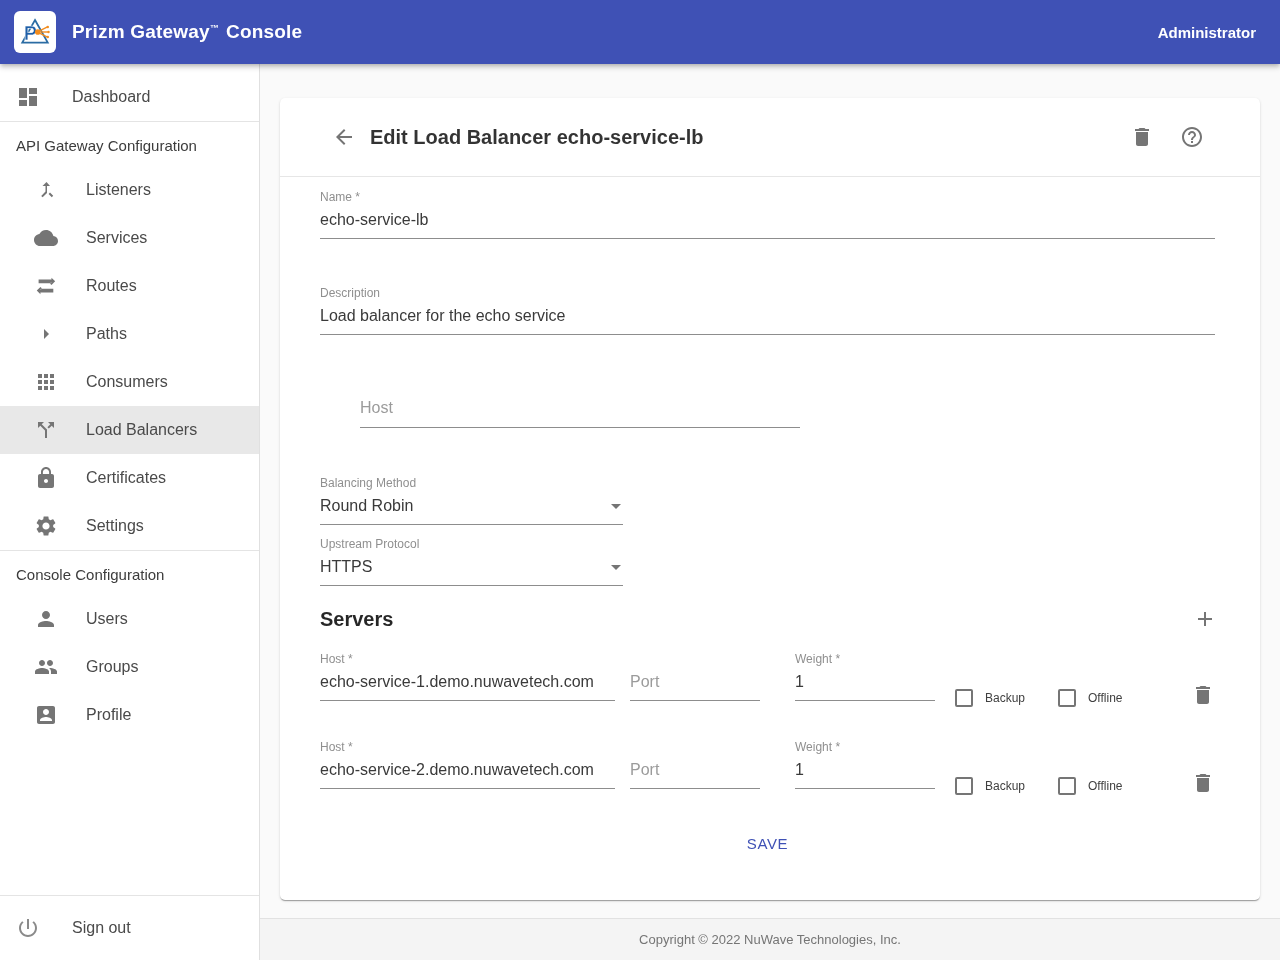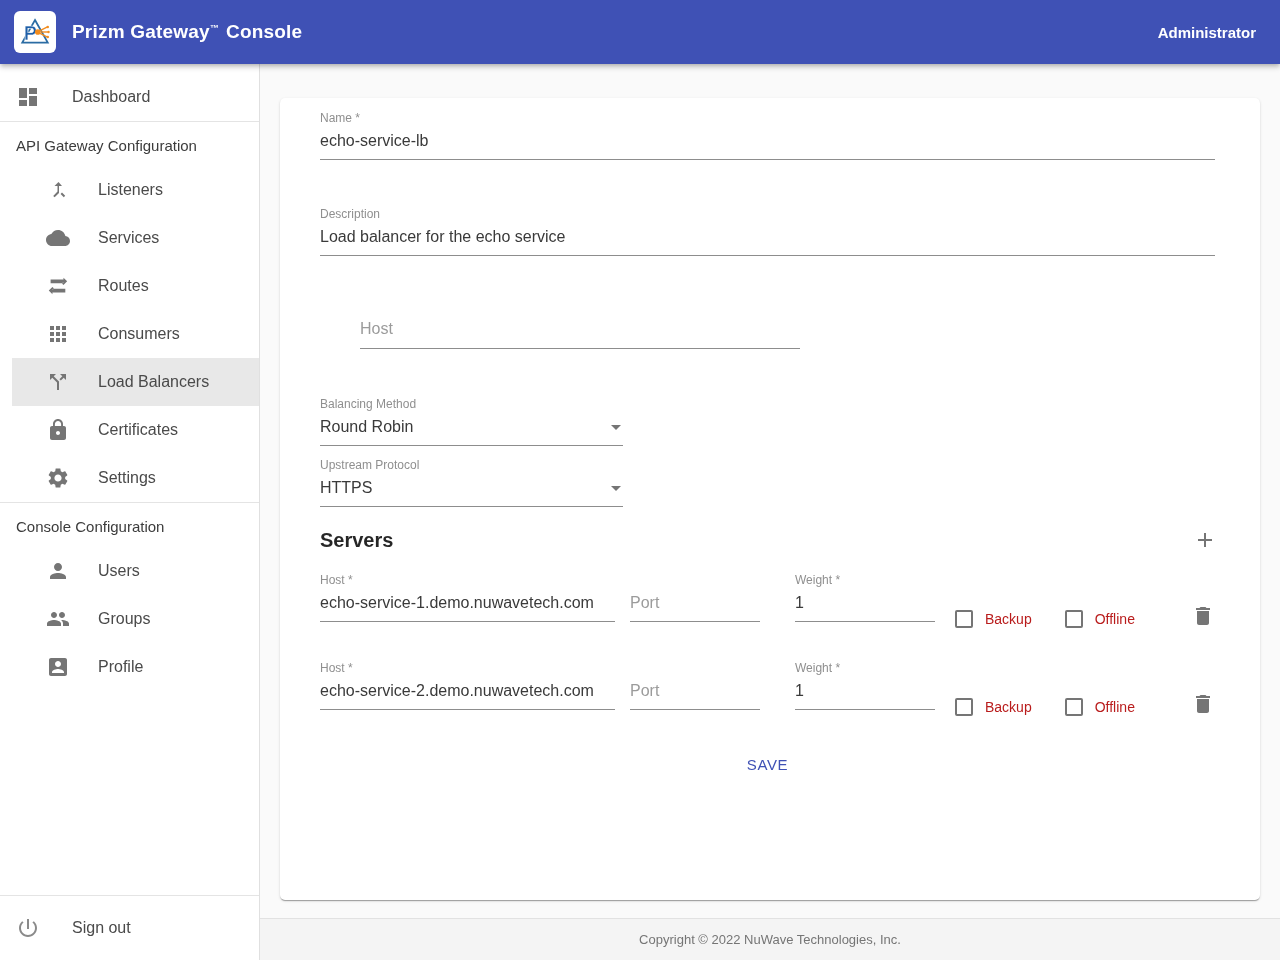--- a/index.html
+++ b/index.html
@@ -38,21 +38,21 @@
   .sidebar {
     width: 260px; flex: none; background: #fff;
     border-right: 1px solid #e0e0e0;
     display: flex; flex-direction: column; overflow: hidden;
   }
   .nav-item {
     height: 48px; flex: none; display: flex; align-items: center;
     padding-left: 16px; cursor: pointer; font-size: 16px; color: #4a4a4a;
   }
   .nav-item .nav-icon { width: 24px; height: 24px; flex: none; margin-right: 32px; fill: #757575; }
-  .nav-item.indent { padding-left: 34px; margin-left: 12px; }
+  .nav-item.indent { padding-left: 34px; }
   .nav-item.indent .nav-icon { margin-right: 28px; }
   .nav-item.selected { background: #e8e8e8; }
   .divider { border-top: 1px solid #e4e4e4; flex: none; }
   .section-header {
     font-size: 15px; color: #3c3c3c; padding: 15px 16px 12px 16px; flex: none;
   }
   .sidebar-spacer { flex: 1; }
   .signout-item { height: 64px; }
 
   
@@ -106,21 +106,21 @@
   .server-row.second { margin-top: 39px; }
   .col-host { width: 295px; flex: none; }
   .col-port { width: 130px; flex: none; margin-left: 15px; }
   .col-weight { width: 140px; flex: none; margin-left: 35px; }
   .cb-group { display: flex; align-items: center; margin: 0 0 -6px 20px; }
   .cb-group.offline-group { margin-left: 33px; }
   .checkbox {
     width: 18px; height: 18px; border: 2px solid #757575; border-radius: 2px;
     flex: none; cursor: pointer; background: #fff;
   }
-  .cb-label { font-size: 14px; color: #b91c1c; margin-left: 12px; }
+  .cb-label { font-size: 12px; color: #404040; margin-left: 12px; }
   .row-trash { margin: 0 0 -6px auto; }
 
   .save-row { display: flex; justify-content: center; margin-top: 37px; }
   .save-btn {
     font-size: 15px; font-weight: 500; letter-spacing: .6px; color: #3f51b5;
     padding: 9px 8px; border: none; background: transparent; cursor: pointer;
     font-family: inherit; border-radius: 4px;
   }
 
   
@@ -187,20 +187,26 @@
         <span>Services</span>
       </div>
 
       <div class="nav-item indent">
         <svg class="nav-icon" viewBox="0 0 24 24">
             <path d="M18 9l-1.41-1.41L18.17 6H6v2h12.17l-1.58 1.59L18 11l4-4-4-4v2H4v4h12.59zM6 15l1.41 1.41L5.83 18H18v-2H5.83l1.58-1.59L6 13l-4 4 4 4v-2h14v-4H7.41z" transform="scale(0.92) translate(1,1)"></path>
           </svg>
         <span>Routes</span>
       </div>
 
+      <div class="nav-item indent">
+        <svg class="nav-icon" viewBox="0 0 24 24">
+            <path d="M10 17l5-5-5-5v10z"></path>
+          </svg>
+        <span>Paths</span>
+      </div>
 
 
       <div class="nav-item indent">
         <svg class="nav-icon" viewBox="0 0 24 24">
             <path d="M4 8h4V4H4v4zm6 0h4V4h-4v4zm6-4v4h4V4h-4zM4 14h4v-4H4v4zm6 0h4v-4h-4v4zm6 0h4v-4h-4v4zM4 20h4v-4H4v4zm6 0h4v-4h-4v4zm6 0h4v-4h-4v4z"></path>
           </svg>
         <span>Consumers</span>
       </div>
 
       <div class="nav-item indent selected">
@@ -257,20 +263,32 @@
             <path d="M13 3h-2v10h2V3zm4.83 2.17-1.42 1.42C17.99 7.86 19 9.81 19 12c0 3.87-3.13 7-7 7s-7-3.13-7-7c0-2.19 1.01-4.14 2.58-5.42L6.17 5.17C4.23 6.82 3 9.26 3 12c0 4.97 4.03 9 9 9s9-4.03 9-9c0-2.74-1.23-5.18-3.17-6.83z"></path>
           </svg>
         <span>Sign out</span>
       </div>
     </nav>
 
     <main class="main">
 
       <section class="card">
 
+        <div class="card-header">
+          <svg class="back-btn" viewBox="0 0 24 24">
+              <path d="M20 11H7.83l5.59-5.59L12 4l-8 8 8 8 1.41-1.41L7.83 13H20v-2z"></path>
+            </svg>
+          <h1 class="card-title">Edit Load Balancer echo-service-lb</h1>
+          <svg class="icon-btn" viewBox="0 0 24 24">
+              <path d="M6 19c0 1.1.9 2 2 2h8c1.1 0 2-.9 2-2V7H6v12zM19 4h-3.5l-1-1h-5l-1 1H5v2h14V4z"></path>
+            </svg>
+          <svg class="icon-btn help-btn" viewBox="0 0 24 24">
+              <path d="M11 18h2v-2h-2v2zm1-16C6.48 2 2 6.48 2 12s4.48 10 10 10 10-4.48 10-10S17.52 2 12 2zm0 18c-4.41 0-8-3.59-8-8s3.59-8 8-8 8 3.59 8 8-3.59 8-8 8zm0-14c-2.21 0-4 1.79-4 4h2c0-1.1.9-2 2-2s2 .9 2 2c0 2-3 1.75-3 5h2c0-2.25 3-2.5 3-5 0-2.21-1.79-4-4-4z"></path>
+            </svg>
+        </div>
 
         <div class="form">
 
           <div class="fg-name">
             <label class="field-label">Name *</label>
             <input class="line-input" type="text" value="echo-service-lb" style="">
           </div>
 
           <div class="fg-desc">
             <label class="field-label">Description</label>

